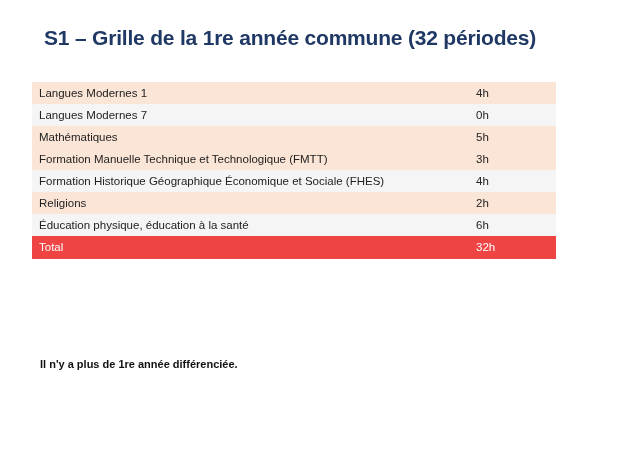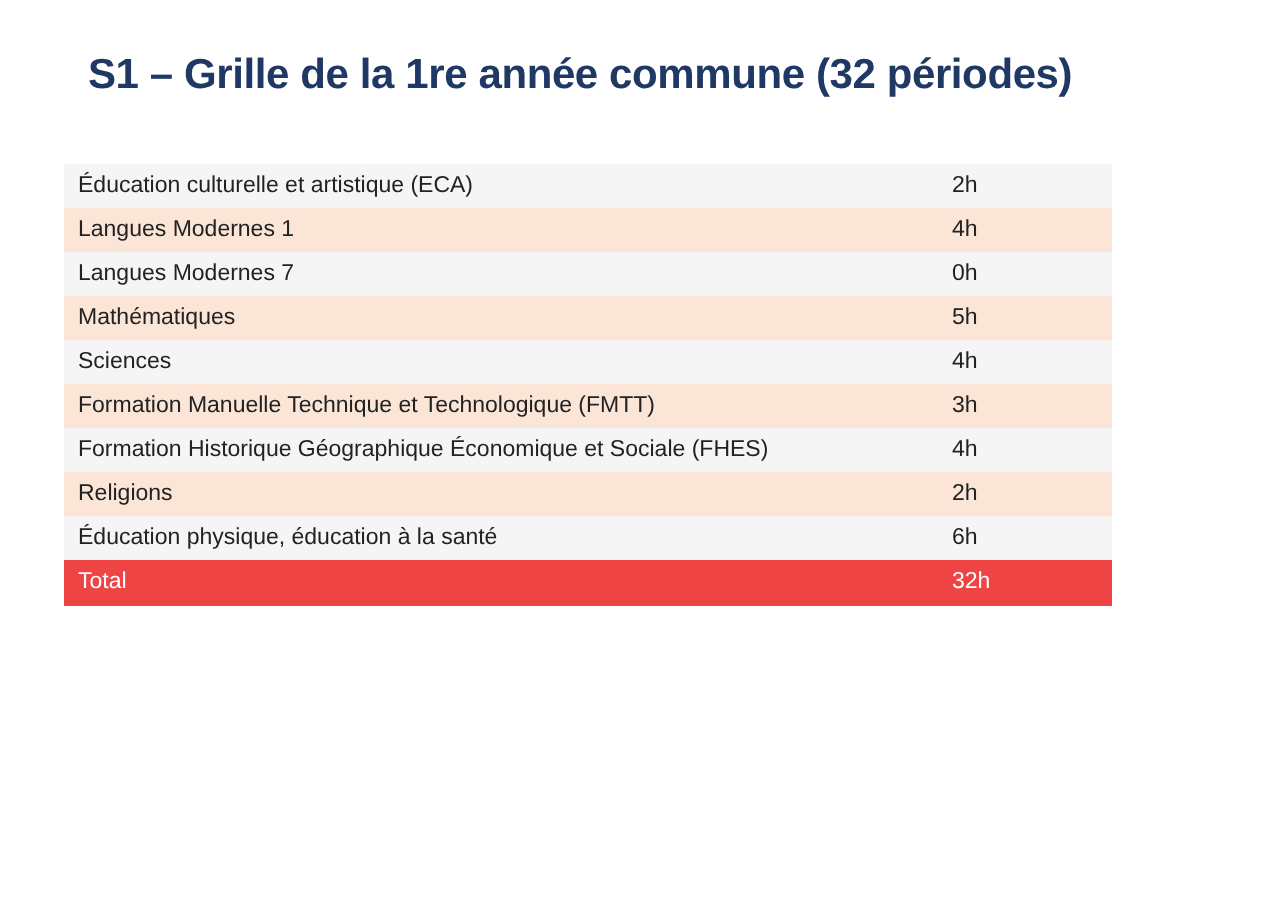--- a/index.html
+++ b/index.html
@@ -81,39 +81,31 @@
 </style>
 </head>
 <body>
 
 <div class="slide">
 
   <div class="title">S1 – Grille de la 1re année commune (32 périodes)</div>
 
   <table class="grid">
     <tbody>
-      <tr class="even">
-        <td>Éducation culturelle et artistique (ECA)</td>
-        <td class="hours">2h</td>
-      </tr>
       <tr class="odd">
         <td>Langues Modernes 1</td>
         <td class="hours">4h</td>
       </tr>
       <tr class="even">
         <td>Langues Modernes 7</td>
         <td class="hours">0h</td>
       </tr>
       <tr class="odd">
         <td>Mathématiques</td>
         <td class="hours">5h</td>
-      </tr>
-      <tr class="even">
-        <td>Sciences</td>
-        <td class="hours">4h</td>
       </tr>
       <tr class="odd">
         <td>Formation Manuelle Technique et Technologique (FMTT)</td>
         <td class="hours">3h</td>
       </tr>
       <tr class="even">
         <td>Formation Historique Géographique Économique et Sociale (FHES)</td>
         <td class="hours">4h</td>
       </tr>
       <tr class="odd">
@@ -125,15 +117,16 @@
         <td class="hours">6h</td>
       </tr>
       <tr class="total">
         <td>Total</td>
         <td class="hours">32h</td>
       </tr>
     </tbody>
   </table>
 
   <div class="notes">
+    <span class="strong">Il n'y a plus de 1re année différenciée.</span>
   </div>
 
 </div>
 
 </body></html>

